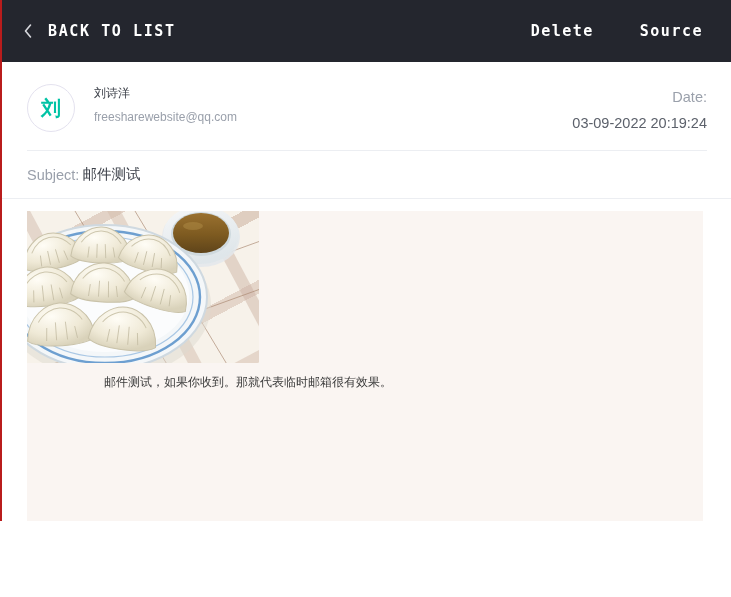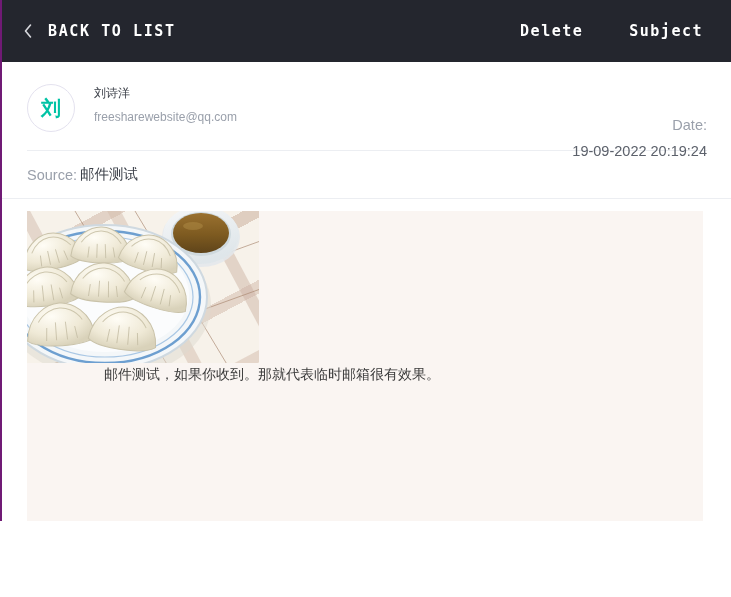--- a/index.html
+++ b/index.html
@@ -10,21 +10,21 @@
     overflow: hidden;
     background: #ffffff;
     font-family: "Liberation Sans", "DejaVu Sans", sans-serif;
   }
 
   #app {
     position: relative;
     width: 731px;
     height: 521px;
     background: #ffffff;
-    border-left: 2px solid #701a75;
+    border-left: 2px solid #b91c1c;
     overflow: hidden;
   }
 
   
   .topbar {
     position: relative;
     height: 62px;
     background: #24262e;
     display: flex;
     align-items: center;
@@ -108,21 +108,20 @@
   .sender-email {
     color: #9aa0ab;
     font-size: 12px;
     line-height: 22px;
     margin-top: 3px;
   }
   .date-block {
     margin-left: auto;
     text-align: right;
     padding-top: 6px;
-    margin-top: 28px;
   }
   .date-label {
     color: #9aa0ab;
     font-size: 14.5px;
     line-height: 20px;
   }
   .date-value {
     color: #5c616b;
     font-size: 14.5px;
     line-height: 22px;
@@ -183,23 +182,23 @@
     width: 232px;
     height: 152px;
     overflow: hidden;
   }
   .illustration svg { display: block; width: 232px; height: 152px; }
 
   
   .body-text {
     position: absolute;
     left: 77px;
-    top: 152px;
+    top: 160px;
     color: #3a3a3a;
-    font-size: 14px;
+    font-size: 12px;
     line-height: 22px;
     font-family: "DejaVu Sans", sans-serif;
     white-space: nowrap;
   }
 </style>
 </head>
 <body>
 
 <div id="app">
 
@@ -211,45 +210,45 @@
           <polyline points="10.5,4 5.5,10 10.5,16" fill="none" stroke="#d7d8dd" stroke-width="1.6" stroke-linecap="round" stroke-linejoin="round"></polyline>
         </svg>
       </span>
       <span class="back-label">BACK TO LIST</span>
     </div>
 
     <div class="topbar-spacer"></div>
 
     <div class="topbar-actions">
       <button class="topbar-btn">Delete</button>
-      <button class="topbar-btn">Subject</button>
+      <button class="topbar-btn">Source</button>
     </div>
   </div>
 
   <div class="sender-row">
 
     <div class="avatar">
       <span class="avatar-letter">刘</span>
     </div>
 
     <div class="sender-meta">
       <div class="sender-name">刘诗洋</div>
       <div class="sender-email">freesharewebsite@qq.com</div>
     </div>
 
     <div class="date-block">
       <div class="date-label">Date:</div>
-      <div class="date-value">19-09-2022 20:19:24</div>
+      <div class="date-value">03-09-2022 20:19:24</div>
     </div>
   </div>
 
   <div class="divider-inset"></div>
 
   <div class="subject-row">
-    <span class="subject-label">Source:</span>
+    <span class="subject-label">Subject:</span>
     <span class="subject-value">邮件测试</span>
   </div>
 
   <div class="divider-full"></div>
 
   <div class="body-wrap">
     <div class="mail-body">
 
       <div class="illustration">
         <svg viewBox="0 0 232 152" xmlns="http://www.w3.org/2000/svg">

